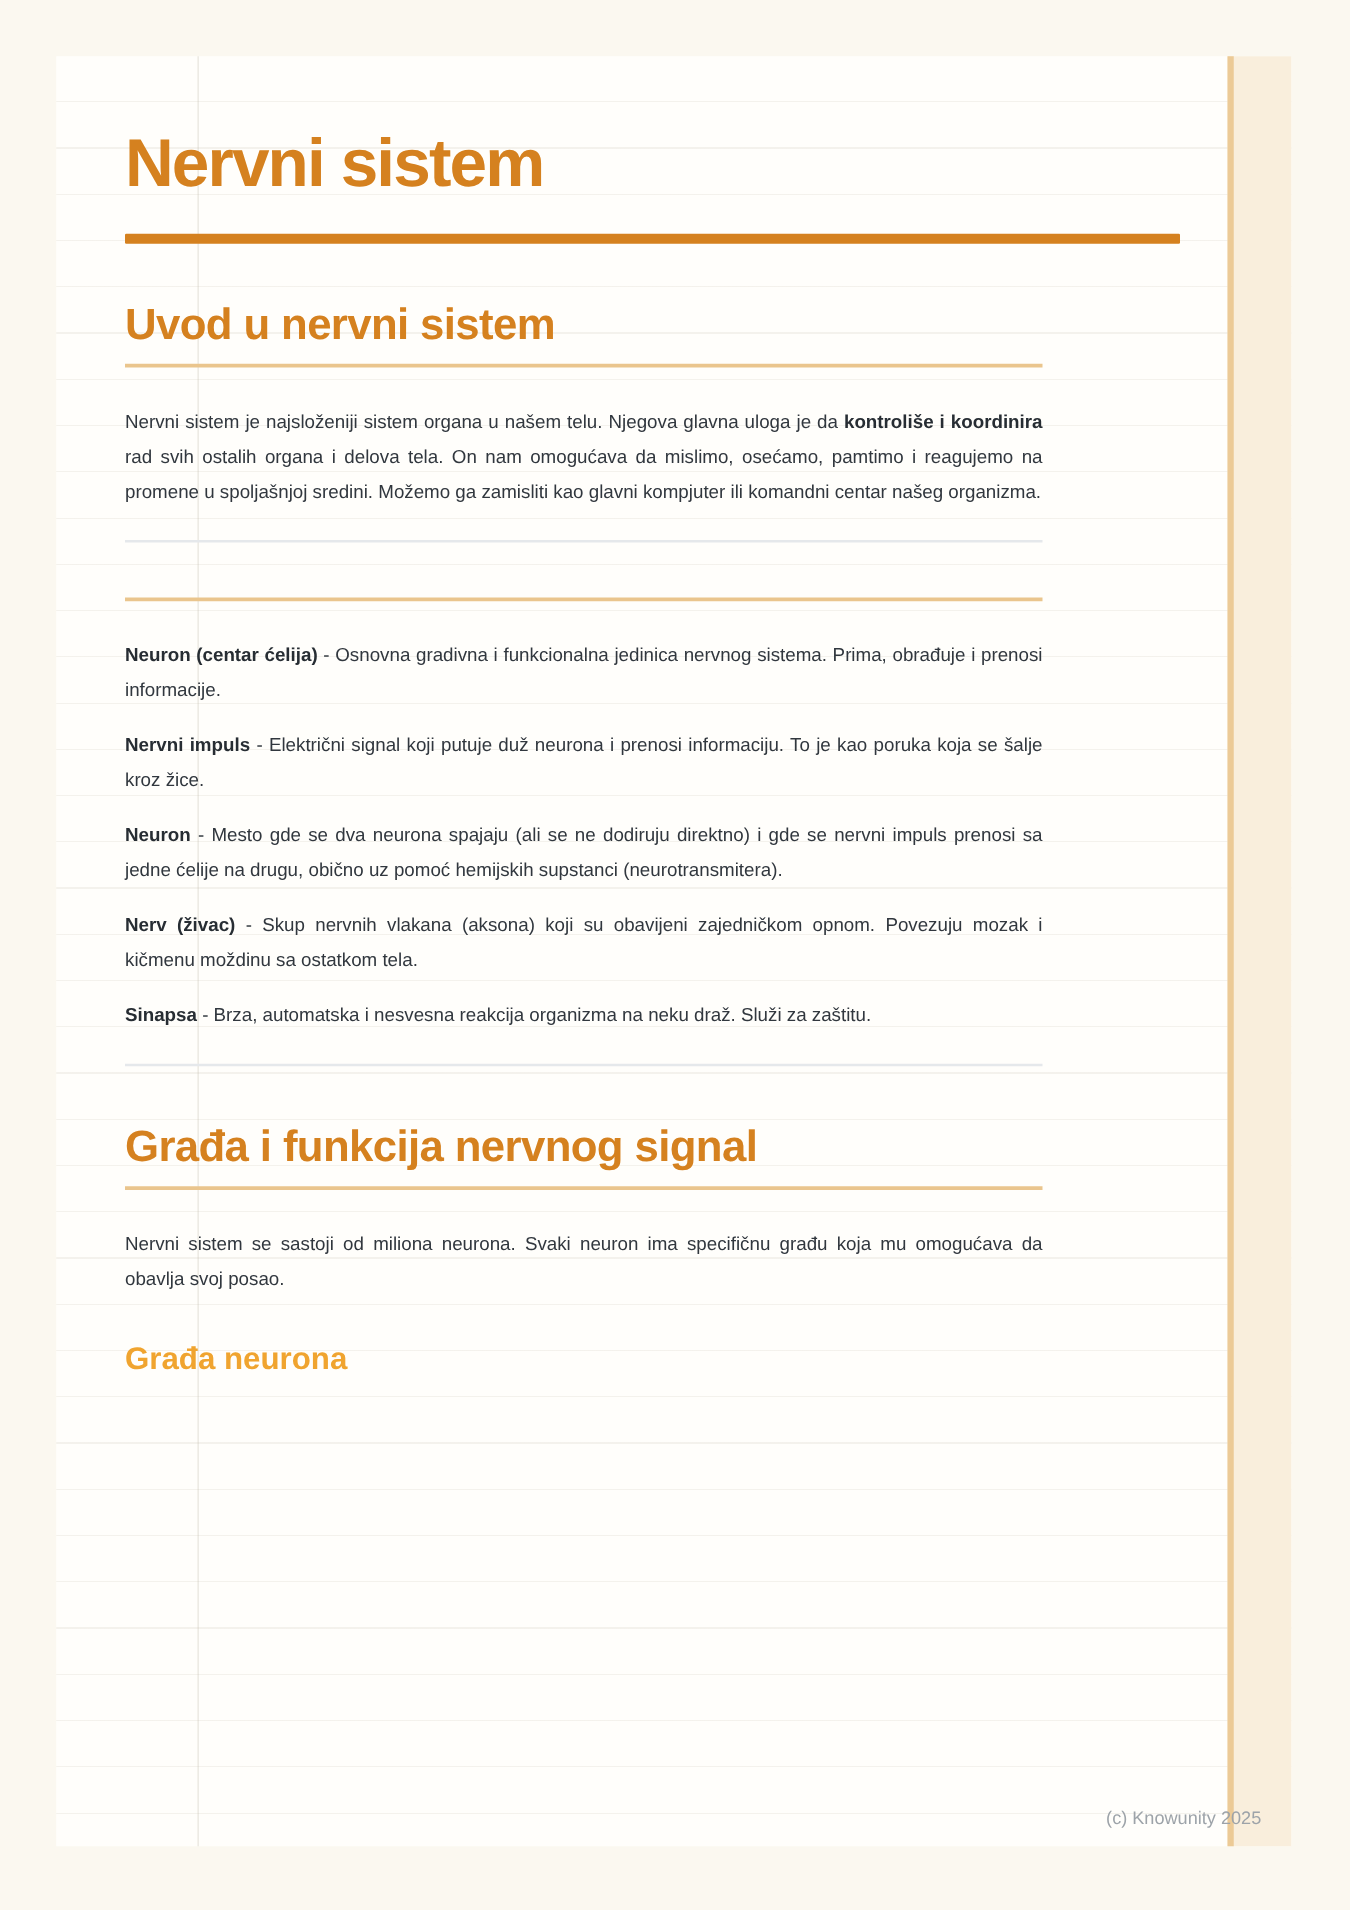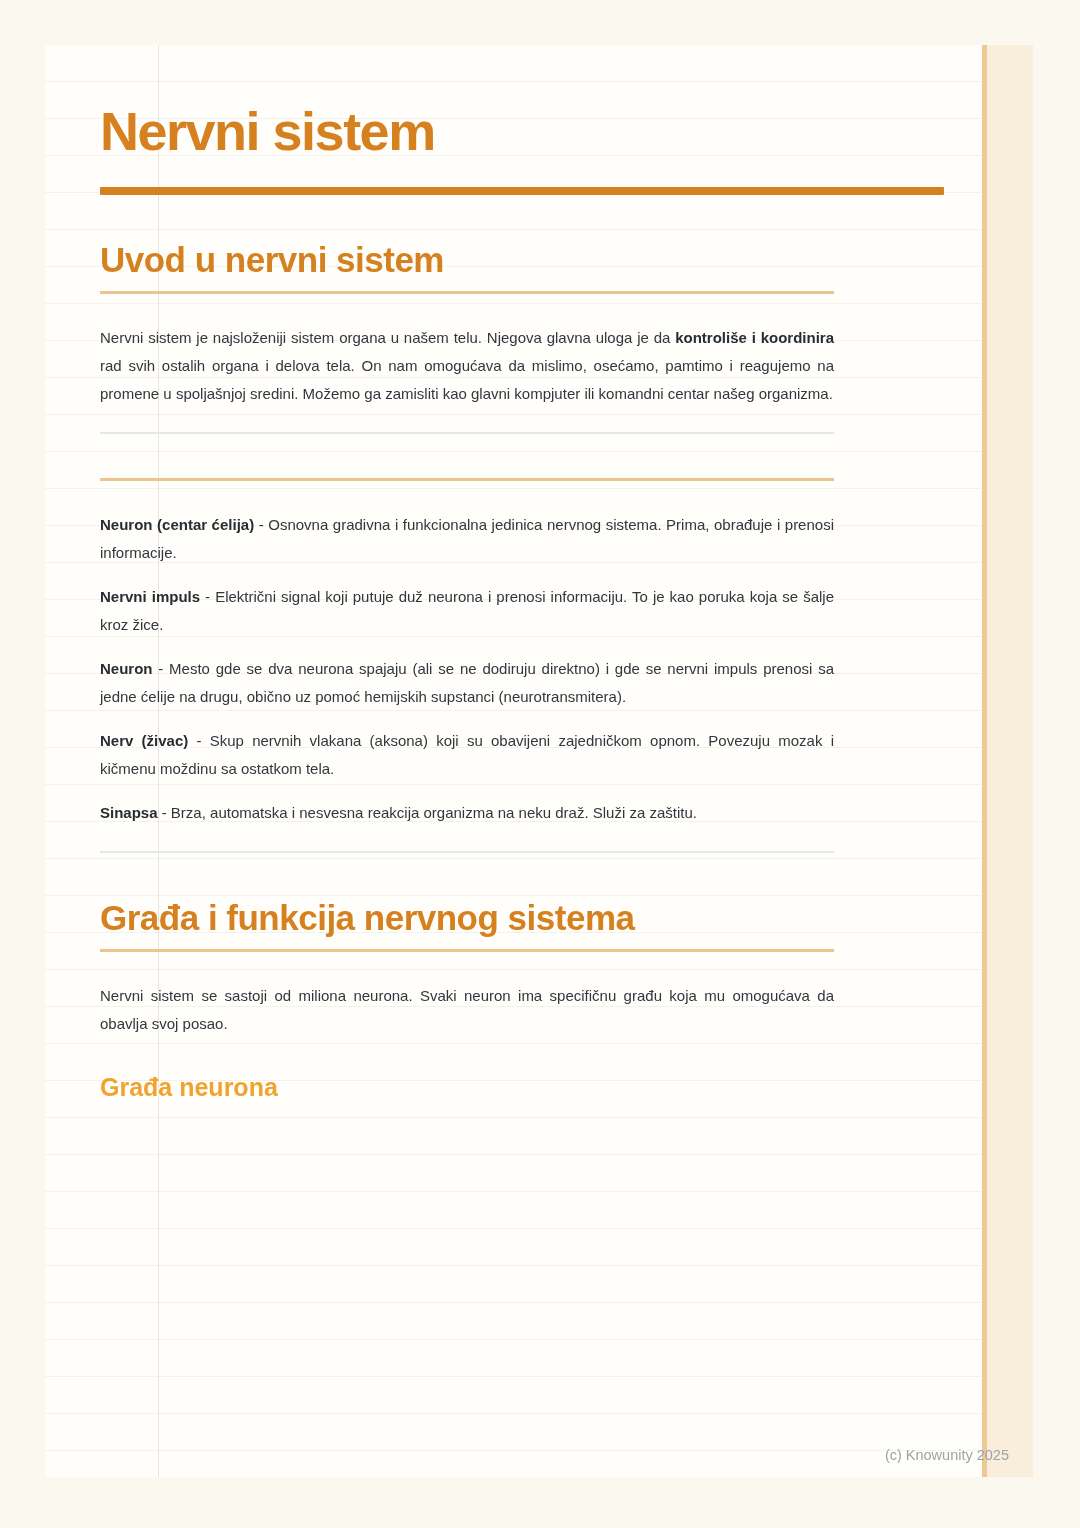--- a/index.html
+++ b/index.html
@@ -129,21 +129,21 @@
       <p class="body-text"><strong>Neuron (centar ćelija)</strong> <span>- Osnovna gradivna i funkcionalna jedinica nervnog sistema. Prima, obrađuje i prenosi informacije.</span></p>
       <p class="body-text"><strong>Nervni impuls</strong> <span>- Električni signal koji putuje duž neurona i prenosi informaciju. To je kao poruka koja se šalje kroz žice.</span></p>
       <p class="body-text"><strong>Neuron</strong> <span>- Mesto gde se dva neurona spajaju (ali se ne dodiruju direktno) i gde se nervni impuls prenosi sa jedne ćelije na drugu, obično uz pomoć hemijskih supstanci (neurotransmitera).</span></p>
       <p class="body-text"><strong>Nerv (živac)</strong> <span>- Skup nervnih vlakana (aksona) koji su obavijeni zajedničkom opnom. Povezuju mozak i kičmenu moždinu sa ostatkom tela.</span></p>
       <p class="body-text"><strong>Sinapsa</strong> <span>- Brza, automatska i nesvesna reakcija organizma na neku draž. Služi za zaštitu.</span></p>
     </section>
 
     <hr class="divider">
 
     <section>
-      <h2 class="section-heading">Građa i funkcija nervnog sistema</h2>
+      <h2 class="section-heading">Građa i funkcija nervnog signal</h2>
       <div class="section-rule"></div>
       <p class="body-text">Nervni sistem se sastoji od miliona neurona. Svaki neuron ima specifičnu građu koja mu omogućava da obavlja svoj posao.</p>
       <h3 class="sub-heading">Građa neurona</h3>
     </section>
 
   </div>
 
   <div class="footer-credit">(c) Knowunity 2025</div>
 </div>
 

